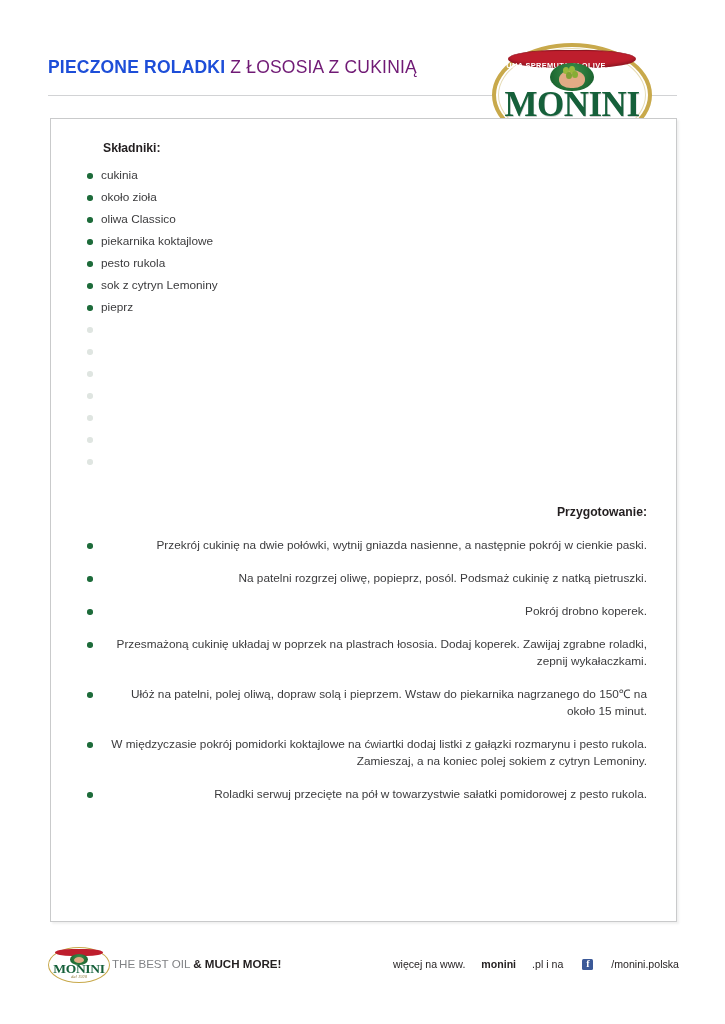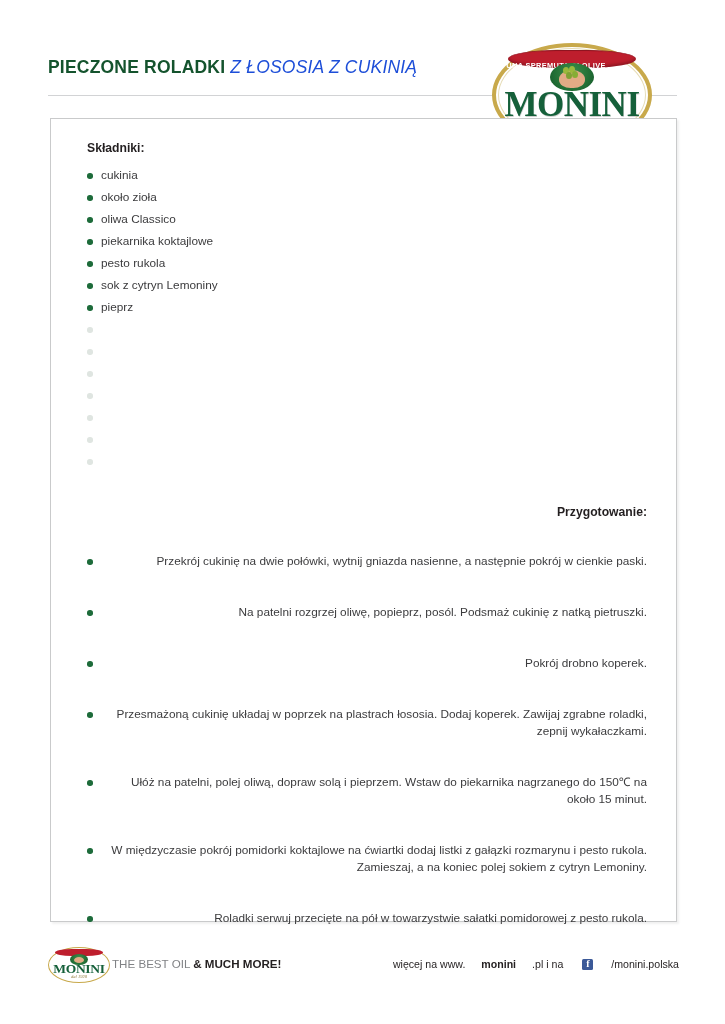--- a/index.html
+++ b/index.html
@@ -27,26 +27,25 @@
   .page-title {
     position: absolute;
     left: 48px;
     top: 57px;
     font-size: 17.5px;
     letter-spacing: 0.2px;
     white-space: nowrap;
   }
   .page-title .t-strong {
     font-weight: bold;
-    color: #14532d;
+    color: #1d4ed8;
   }
   .page-title .t-light {
     font-weight: normal;
-    color: #1d4ed8;
-    font-style: italic;
+    color: #701a75;
   }
   .header-rule {
     position: absolute;
     left: 48px;
     top: 95px;
     width: 629px;
     height: 1px;
     background: #d2d3d5;
   }
 
@@ -160,20 +159,21 @@
     border: 1px solid #c9cacb;
     box-sizing: border-box;
     background: #ffffff;
     box-shadow: 2px 2px 2px rgba(0,0,0,0.06);
   }
 
   .section-heading {
     font-size: 12.2px;
     font-weight: bold;
     color: #231f20;
+    margin-left: 16px;
   }
 
   
   .ingredients-block {
     position: absolute;
     left: 36px;
     top: 22px;
     width: 430px;
   }
   .ingredients-list {
@@ -216,21 +216,20 @@
     padding: 0;
     list-style: none;
   }
   .prep-list li {
     position: relative;
     padding-left: 14px;
     font-size: 11.8px;
     color: #3b3b3d;
     line-height: 17px;
     margin-bottom: 16px;
-    margin-top: 34px;
   }
   .prep-list li::before {
     content: "";
     position: absolute;
     left: 0;
     top: 6px;
     width: 5.5px;
     height: 5.5px;
     border-radius: 50%;
     background: #1d6b3a;

